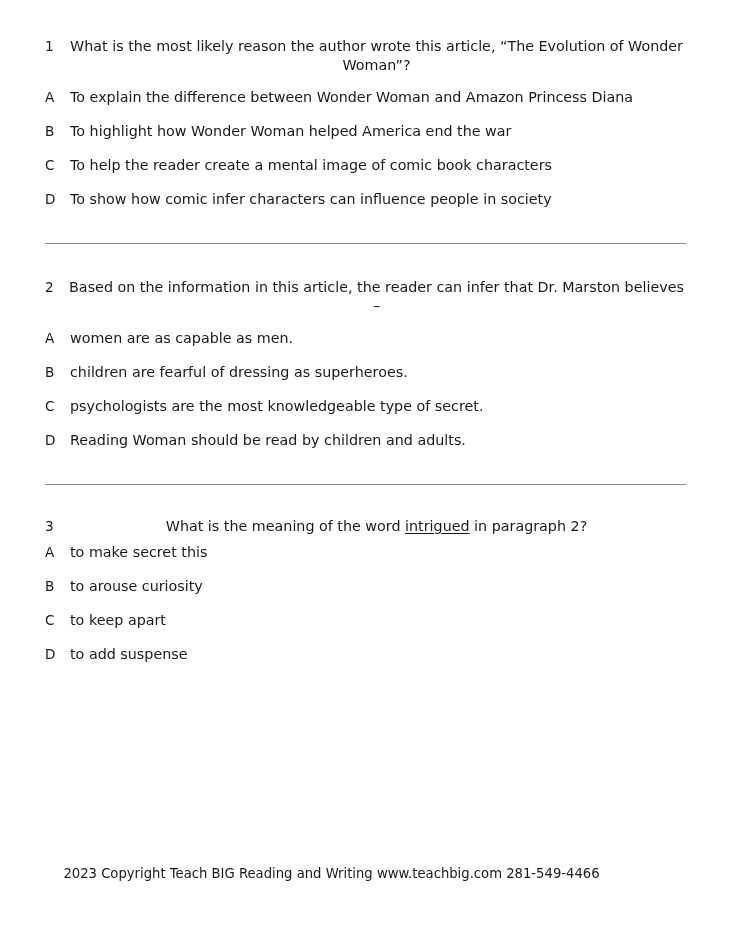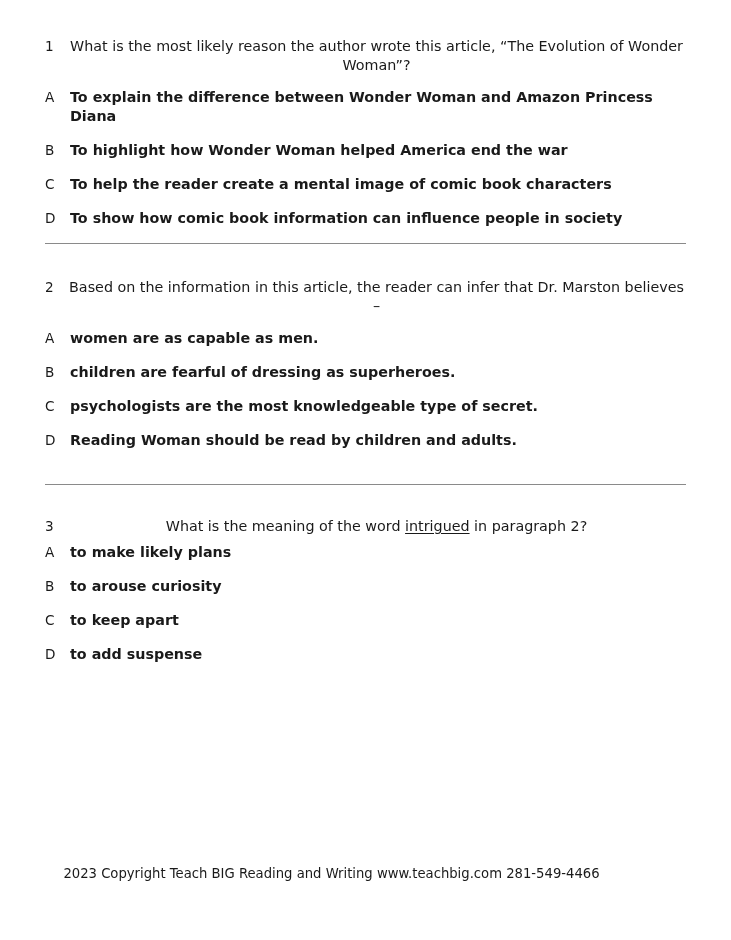--- a/index.html
+++ b/index.html
@@ -68,21 +68,20 @@
     margin-bottom: 0;
   }
   .choice-letter {
     width: 25px;
     flex: 0 0 25px;
     font-size: 13.6px;
     line-height: 19px;
   }
   .choice-text {
     flex: 1 1 auto;
-    font-weight: bold;
   }
 
   .divider {
     position: absolute;
     left: 45px;
     width: 641px;
     height: 1px;
     background: #8a8a8a;
   }
 
@@ -114,21 +113,21 @@
       <div class="choice">
         <div class="choice-letter">B</div>
         <div class="choice-text">To highlight how Wonder Woman helped America end the war</div>
       </div>
       <div class="choice">
         <div class="choice-letter">C</div>
         <div class="choice-text">To help the reader create a mental image of comic book characters</div>
       </div>
       <div class="choice">
         <div class="choice-letter">D</div>
-        <div class="choice-text">To show how comic book information can influence people in society</div>
+        <div class="choice-text">To show how comic infer characters can influence people in society</div>
       </div>
     </div>
   </div>
 
   <div class="divider" style="top: 243px;"></div>
 
   <div class="question-block" style="top: 278px;">
     <div class="q-stem">
       <div class="q-number">2</div>
       <div class="q-text">Based on the information in this article, the reader can infer that Dr. Marston believes –</div>
@@ -156,21 +155,21 @@
   <div class="divider" style="top: 484px;"></div>
 
   <div class="question-block" style="top: 517px;">
     <div class="q-stem">
       <div class="q-number">3</div>
       <div class="q-text"><span>What is the meaning of the word </span><u>intrigued</u><span> in paragraph 2?</span></div>
     </div>
     <div class="choices tight">
       <div class="choice">
         <div class="choice-letter">A</div>
-        <div class="choice-text">to make likely plans</div>
+        <div class="choice-text">to make secret this</div>
       </div>
       <div class="choice">
         <div class="choice-letter">B</div>
         <div class="choice-text">to arouse curiosity</div>
       </div>
       <div class="choice">
         <div class="choice-letter">C</div>
         <div class="choice-text">to keep apart</div>
       </div>
       <div class="choice">

